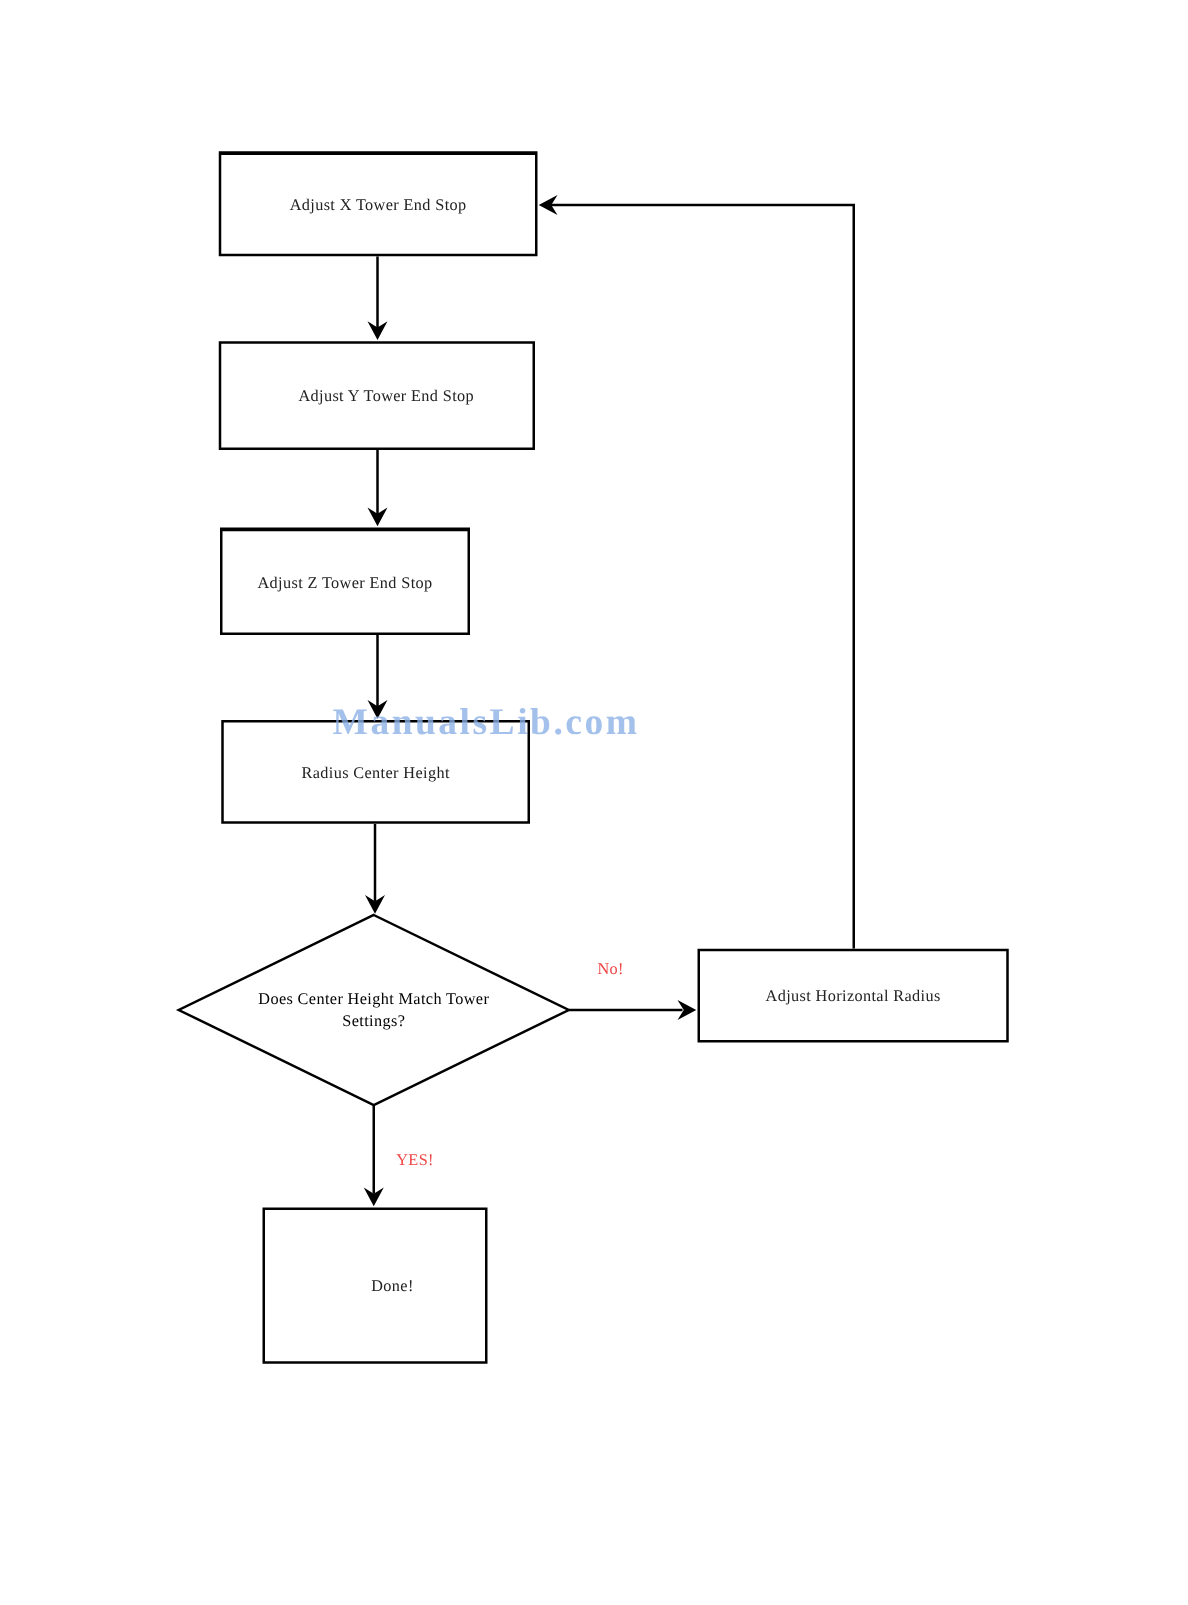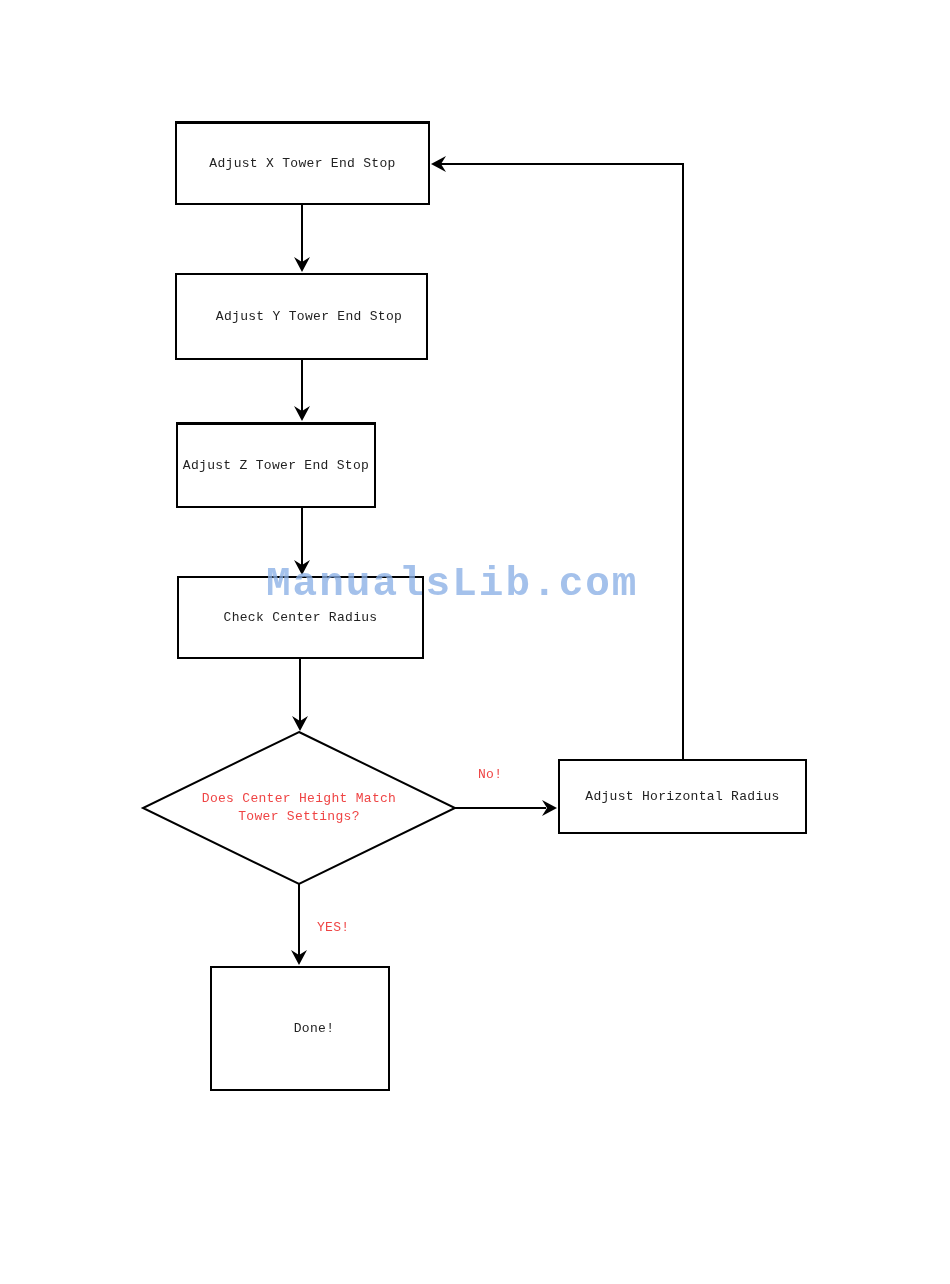--- a/index.html
+++ b/index.html
@@ -5,21 +5,21 @@
   html, body {
     margin: 0;
     padding: 0;
     background: #ffffff;
   }
   .page {
     position: relative;
     width: 950px;
     height: 1284px;
     background: #ffffff;
-    font-family: Liberation Mono, monospace;
+    font-family: Liberation Serif, serif;
     overflow: hidden;
   }
   .connectors {
     position: absolute;
     left: 0;
     top: 0;
     width: 950px;
     height: 1284px;
   }
   .node {
@@ -38,35 +38,35 @@
   .node.thick-top {
     border-top-width: 3px;
   }
   .diamond-label {
     position: absolute;
     display: flex;
     align-items: center;
     justify-content: center;
     text-align: center;
     font-size: 13px;
-    color: #ef4444;
+    color: #000000;
     line-height: 18px;
     letter-spacing: 0.3px;
   }
   .edge-label {
     position: absolute;
     font-size: 13px;
     color: #ef4444;
     letter-spacing: 0.3px;
   }
   .watermark {
     position: absolute;
     left: 266px;
     top: 561px;
-    font-size: 41px;
+    font-size: 30px;
     font-weight: bold;
     letter-spacing: 2px;
     color: rgba(139, 176, 230, 0.78);
     white-space: nowrap;
     pointer-events: none;
     z-index: 10;
   }
 </style>
 </head>
 <body>
@@ -105,21 +105,21 @@
 
   <div class="node" style="left:175px; top:273px; width:253px; height:87px;padding-left:15px;">
     <span>Adjust Y Tower End Stop</span>
   </div>
 
   <div class="node thick-top" style="left:176px; top:422px; width:200px; height:86px;">
     <span>Adjust Z Tower End Stop</span>
   </div>
 
   <div class="node" style="left:177px; top:576px; width:247px; height:83px;">
-    <span>Check Center Radius</span>
+    <span>Radius Center Height</span>
   </div>
 
   <div class="diamond-label" style="left:194px; top:786px; width:210px; height:44px;">Does Center Height Match Tower Settings?</div>
 
   <div class="node" style="left:558px; top:759px; width:249px; height:75px;">
     <span>Adjust Horizontal Radius</span>
   </div>
 
   <div class="node" style="left:210px; top:966px; width:180px; height:125px;padding-left:28px;">
     <span>Done!</span>

